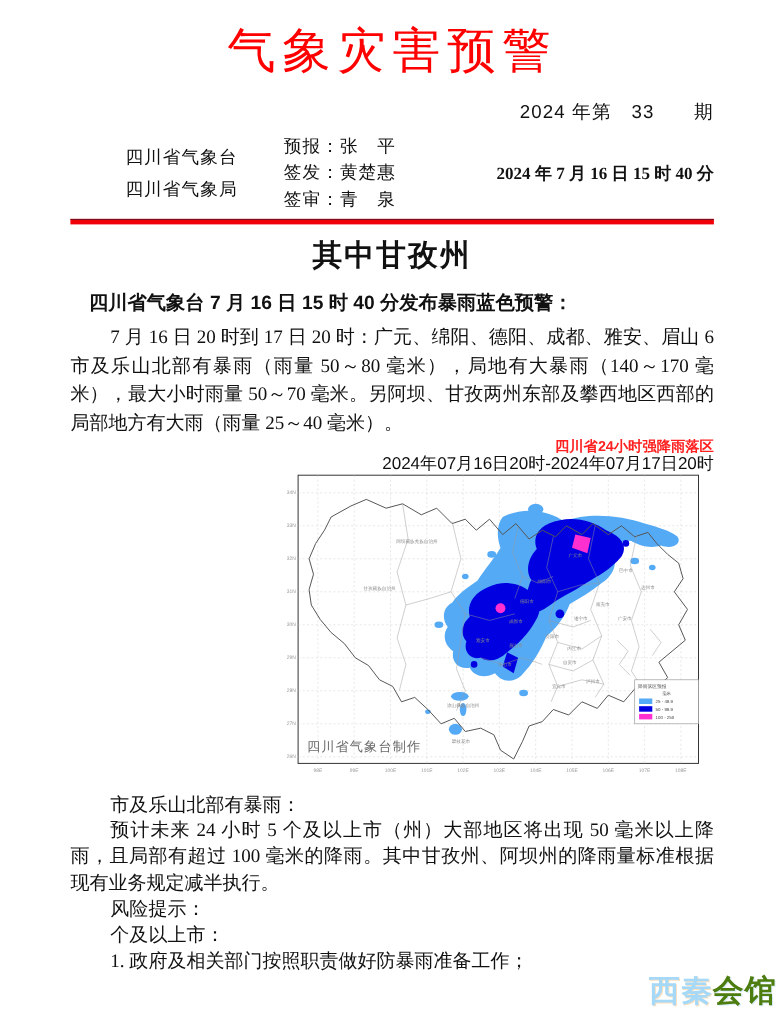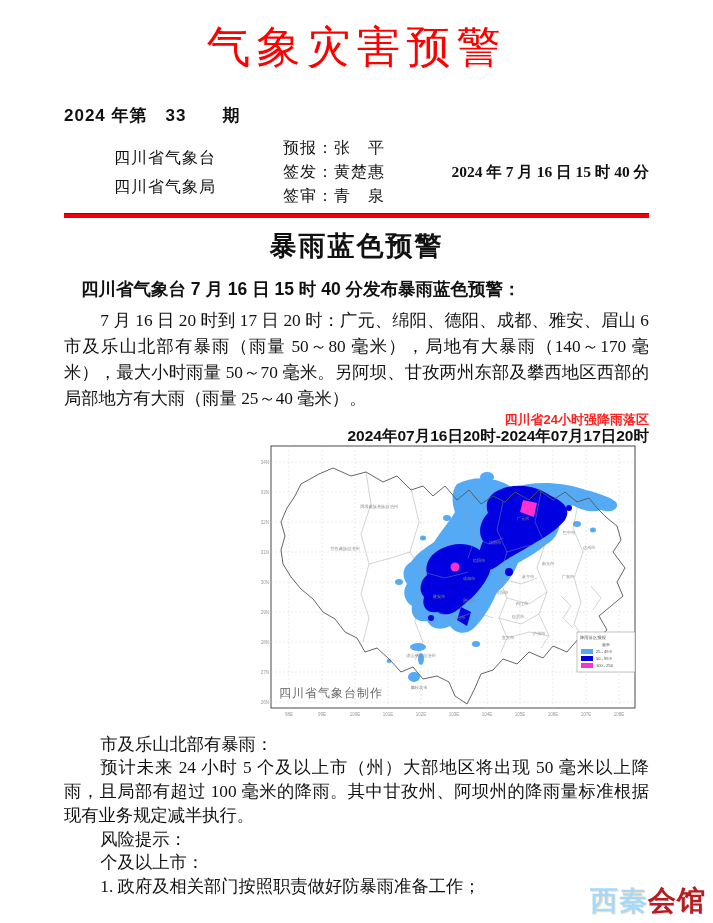--- a/index.html
+++ b/index.html
@@ -1,37 +1,37 @@
 <!DOCTYPE html>
 <html><head>
 <meta charset="utf-8">
 <style>
   html,body{margin:0;padding:0;background:#ffffff;}
   .page{position:relative;width:713px;height:923px;background:#fff;overflow:hidden;
         font-family:"Liberation Serif","DejaVu Serif",serif;color:#111;border-radius:16px;}
   .inner{padding:0 64px;}
   .doc-title{margin-top:20px;text-align:center;font-size:44px;line-height:54px;
              color:#ff0000;letter-spacing:6px;font-family:"DejaVu Serif","Liberation Serif",serif;}
-  .issue{margin-top:31px;text-align:left;font-size:17px;font-weight:bold;
+  .issue{margin-top:17px;text-align:right;font-size:17px;font-weight:normal;
          font-family:"Liberation Sans","DejaVu Sans",sans-serif;letter-spacing:1px;line-height:22px;}
   .header-row{display:flex;margin-top:9px;align-items:center;}
   .org{margin-left:50px;font-size:16px;line-height:29px;letter-spacing:1px;}
-  .staff{margin-left:67px;font-size:16px;line-height:24px;letter-spacing:1px;}
+  .staff{margin-left:42px;font-size:16px;line-height:24px;letter-spacing:1px;}
   .datetime{flex:1;text-align:right;padding-left:30px;font-size:15.5px;font-weight:bold;}
   .red-rule{margin-top:5px;height:3.5px;background:#f00008;border-top:1px solid #7a0f1e;}
   h1.warning{margin:11px 0 0;text-align:center;font-size:27px;letter-spacing:2px;
              font-family:"Liberation Sans","DejaVu Sans",sans-serif;font-weight:bold;line-height:34px;}
   p.lead{margin:14px 0 0;font-size:17.5px;font-weight:bold;line-height:25px;text-indent:17px;
          font-family:"Liberation Sans","DejaVu Sans",sans-serif;}
   p.bodyp{margin:0;font-size:17.3px;line-height:26px;text-align:justify;text-indent:2.1em;}
   p.first{margin-top:6px;}
   .figure{margin:0;text-align:right;}
   .map-title{font-size:13px;font-weight:bold;color:#ff2020;line-height:15px;
              font-family:"Liberation Sans","DejaVu Sans",sans-serif;}
-  .map-subtitle{font-size:15.5px;font-weight:bold;color:#101010;line-height:17px;
+  .map-subtitle{font-size:15.5px;font-weight:normal;color:#101010;line-height:17px;
              font-family:"Liberation Sans","DejaVu Sans",sans-serif;}
   .sections p{line-height:23.8px;}
   .sections{margin-top:7px;}
   svg text{font-family:"Liberation Sans","DejaVu Sans",sans-serif;}
   .watermark{position:absolute;right:7px;bottom:3px;font-size:28px;font-weight:bold;
              font-family:"Liberation Sans","DejaVu Sans",sans-serif;letter-spacing:1px;}
   .wm1{text-shadow:1px 1px 0 rgba(250,200,140,.55);}
   .wm2{text-shadow:1px 1px 0 rgba(170,215,250,.45);}
 </style>
 </head>
@@ -50,21 +50,21 @@
       <div class="staff">
         <div>预报：张　平</div>
         <div>签发：黄楚惠</div>
         <div>签审：青　泉</div>
       </div>
       <div class="datetime">2024 年 7 月 16 日 15 时 40 分</div>
     </div>
 
     <div class="red-rule" style="background: rgb(240, 0, 8);"></div>
 
-    <h1 class="warning">暴雨蓝色预警</h1>
+    <h1 class="warning">其中甘孜州</h1>
     <p class="lead">四川省气象台 7 月 16 日 15 时 40 分发布暴雨蓝色预警：</p>
     <p class="bodyp first">7 月 16 日 20 时到 17 日 20 时：广元、绵阳、德阳、成都、雅安、眉山 6 市及乐山北部有暴雨（雨量 50～80 毫米），局地有大暴雨（140～170 毫米），最大小时雨量 50～70 毫米。另阿坝、甘孜两州东部及攀西地区西部的局部地方有大雨（雨量 25～40 毫米）。</p>
 
     <div class="figure">
       <div class="map-title" style="color: rgb(255, 32, 32);">四川省24小时强降雨落区</div>
       <div class="map-subtitle">2024年07月16日20时-2024年07月17日20时</div>
 
       <svg id="rainmap" viewBox="0 0 390 278" width="390" height="278">
         <rect x="12" y="2" width="364" height="262" fill="#ffffff" stroke="#333" stroke-width="0.9"></rect>
         <g id="grid">
@@ -206,15 +206,15 @@
     <div class="sections">
       <p class="bodyp">市及乐山北部有暴雨：</p>
       <p class="bodyp">预计未来 24 小时 5 个及以上市（州）大部地区将出现 50 毫米以上降雨，且局部有超过 100 毫米的降雨。其中甘孜州、阿坝州的降雨量标准根据现有业务规定减半执行。</p>
       <p class="bodyp">风险提示：</p>
       <p class="bodyp">个及以上市：</p>
       <p class="bodyp">1. 政府及相关部门按照职责做好防暴雨准备工作；</p>
     </div>
   </div>
 
   <div class="watermark">
-    <span class="wm1" style="color: rgb(166, 217, 248);">西秦</span><span class="wm2" style="color: #b91c1c;">会馆</span>
+    <span class="wm1" style="color: rgb(166, 217, 248);">西秦</span><span class="wm2" style="color: #4d7c0f;">会馆</span>
   </div>
 </div>
 
 </body></html>

